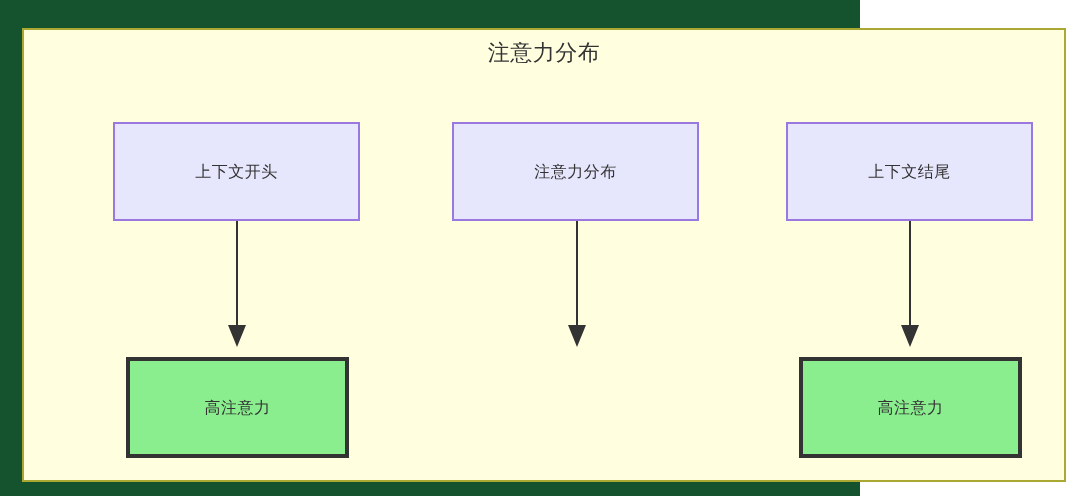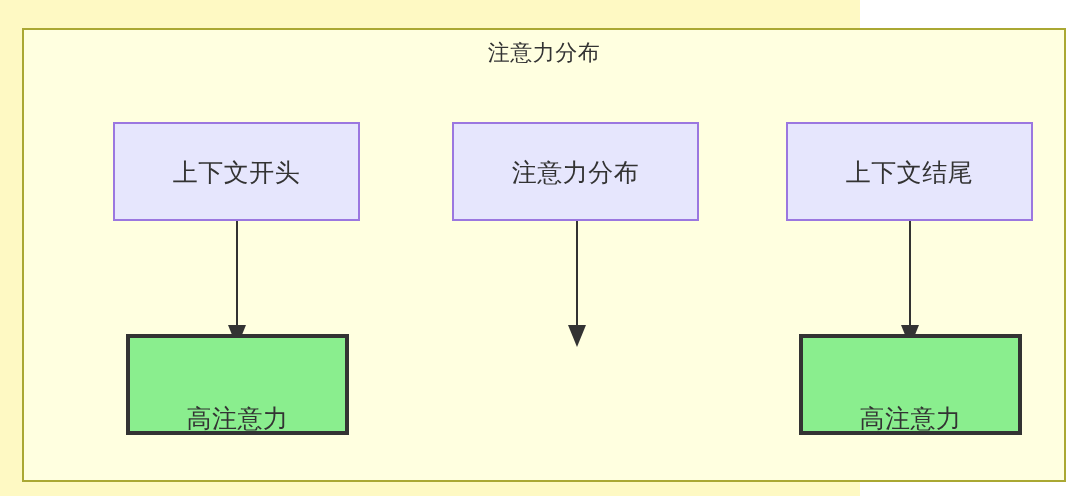--- a/index.html
+++ b/index.html
@@ -11,21 +11,21 @@
     width: 1080px;
     height: 496px;
     font-family: "Liberation Sans", "DejaVu Sans", sans-serif;
     overflow: hidden;
   }
 
   #diagram-canvas {
     position: relative;
     width: 860px;
     height: 496px;
-    background: #fef9c3;
+    background: #14532d;
   }
 
   
   .subgraph-container {
     position: absolute;
     left: 22px;
     top: 28px;
     width: 1044px;
     height: 454px;
     background: #ffffe0;
@@ -47,40 +47,39 @@
   }
 
   
   .node {
     position: absolute;
     display: flex;
     align-items: center;
     justify-content: center;
     box-sizing: border-box;
     color: #333333;
-    font-size: 25px;
+    font-size: 16px;
     line-height: 26px;
     letter-spacing: 0.5px;
     white-space: nowrap;
   }
 
   .node-source {
     width: 247px;
     height: 99px;
     top: 92px;
     background: #e6e6fd;
     border: 2px solid #9b77e0;
   }
 
   .node-target {
     width: 223px;
     height: 101px;
-    top: 304px;
+    top: 327px;
     border: 4px solid #333333;
-    align-items: flex-end;
   }
 
   .fill-high { background: #8aee8e; }
   .fill-low  { background: #fb8a90; }
 
   
   .col-1.node-source { left: 89px; }
   .col-2.node-source { left: 428px; }
   .col-3.node-source { left: 762px; }
 

